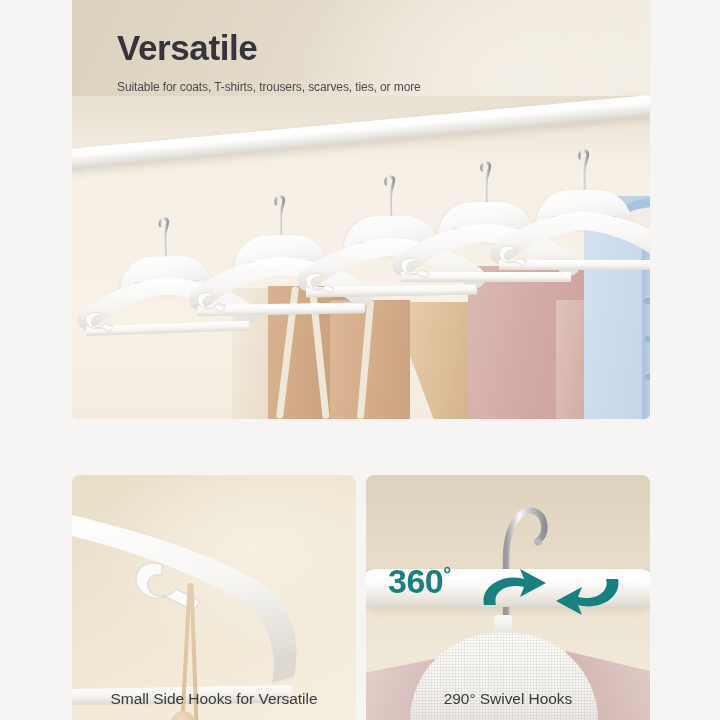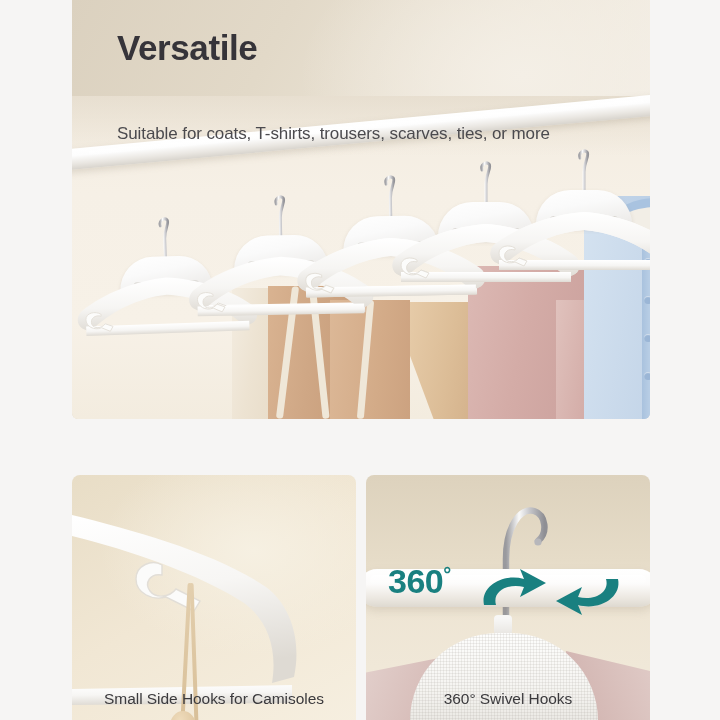--- a/index.html
+++ b/index.html
@@ -31,23 +31,22 @@
     background:linear-gradient(180deg, rgba(222,212,195,.55), rgba(247,241,231,0));
   }
 
   .hero-title {
     position:absolute; left:45px; top:30px;
     font-size:35px; font-weight:bold; color:#36343a;
     letter-spacing:-.4px; line-height:1;
   }
   .hero-sub {
     position:absolute; left:45px; top:80px;
-    font-size:17px; color:#4b4a4e; letter-spacing:-.1px;
+    font-size:12px; color:#4b4a4e; letter-spacing:-.1px;
     white-space:nowrap;
-    margin-top:44px;
   }
 
   
   .rail {
     position:absolute; left:-14px; top:150px; width:620px; height:21px;
     background:linear-gradient(180deg,#ffffff 0%,#fdfdfd 34%,#eae7e2 72%,#d8d4cd 100%);
     border-radius:11px;
     transform:rotate(-5.3deg);
     transform-origin:left center;
     box-shadow:0 3px 7px rgba(150,138,120,.26);
@@ -593,16 +592,16 @@
 
             <path d="M142 18 C146 36 124 50 102 44 L106 54 L80 40 L106 26
                      L102 36 C118 40 134 32 130 18 Z" fill="#198080"></path>
           </svg>
         </div>
       </div>
     </div>
   </div>
 
   <div class="caps">
-    <div class="cap-txt l">Small Side Hooks for Camisoles</div>
-    <div class="cap-txt r">360° Swivel Hooks</div>
+    <div class="cap-txt l">Small Side Hooks for Versatile</div>
+    <div class="cap-txt r">290° Swivel Hooks</div>
   </div>
 </div>
 
 </body></html>

